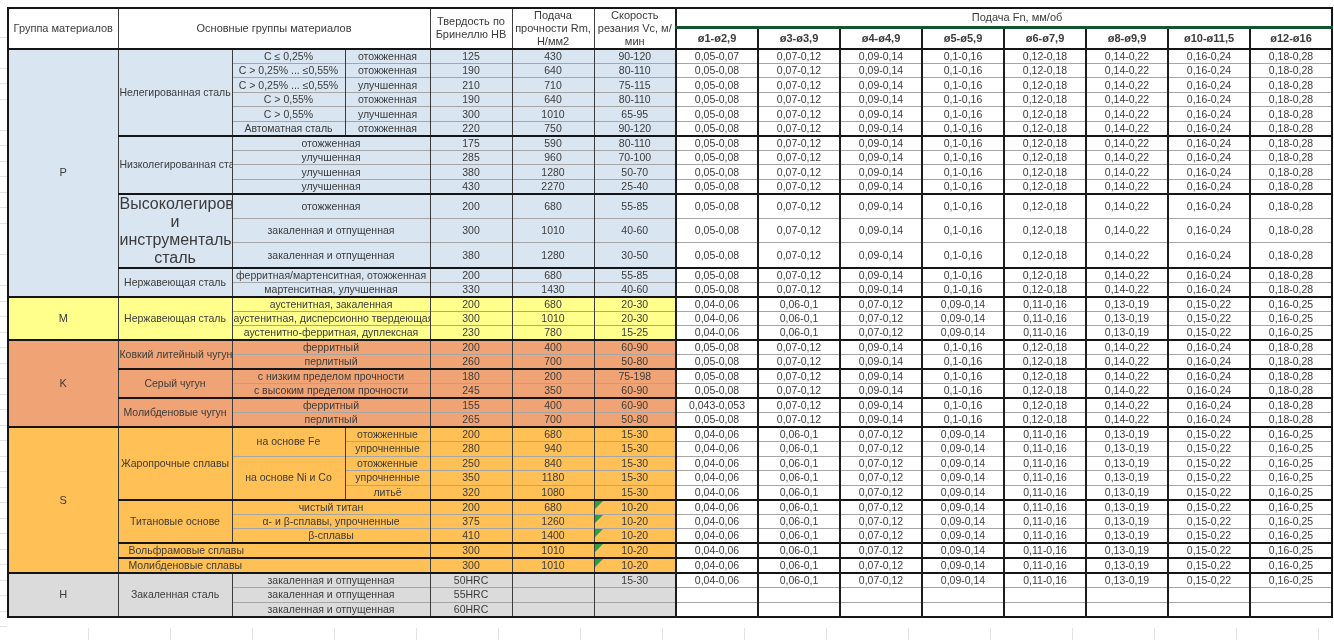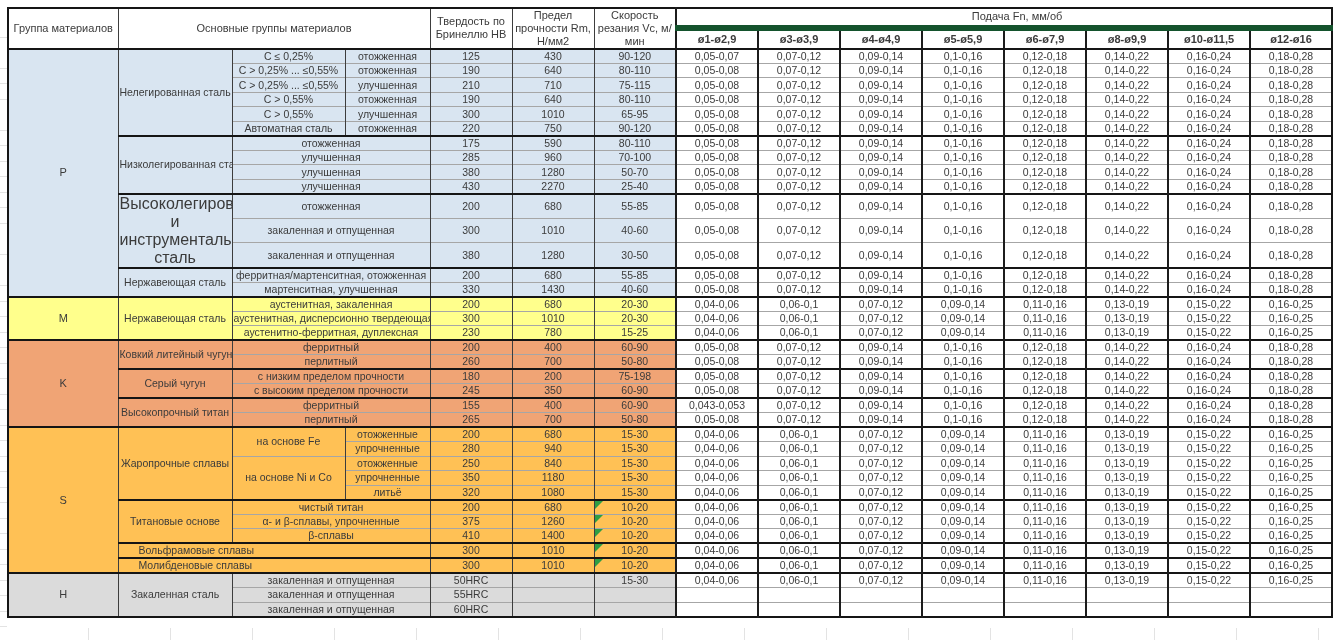--- a/index.html
+++ b/index.html
@@ -25,33 +25,33 @@
     border-left:1px solid #3d3d3d;
     overflow:hidden;white-space:nowrap;
     color:var(--text);text-align:center;vertical-align:middle;
     padding:0 1px;box-sizing:border-box;
   }
   thead th{
     background:#fff;font-weight:normal;font-size:11px;line-height:1.18;
     white-space:normal;border-bottom:2px solid var(--border_dark);
   }
   thead tr.top th{height:17px;}
-  thead th.feedtitle{border-left:2px solid #1c1c1c;border-bottom:6px solid #14532d;padding-left:27px;}
+  thead th.feedtitle{border-left:2px solid #1c1c1c;border-bottom:3px solid #14532d;padding-left:27px;}
   thead tr.dia th{
     height:18px;font-weight:bold;white-space:nowrap;
     border-left:2px solid #1c1c1c;
   }
   tbody td{
     font-size:10.5px;height:14.5px;line-height:13px;
     border-top:1px solid var(--row_line);
   }
   tbody td.feed{border-left:2px solid #1c1c1c;background:#ffffff;}
   tbody tr.b > td{border-top:2px solid var(--border_dark);}
   td.gl{font-size:11px;}
-  td.la{text-align:left;padding-left:20px;}
+  td.la{text-align:left;padding-left:10px;}
   td.wrap2{white-space:normal;line-height:1.12;font-size:16px;}
   td.cP{background:var(--group_p);}
   td.cM{background:var(--group_m);margin-top:20px;}
   td.cK{background:var(--group_k);}
   td.cS{background:var(--group_s);}
   td.cH{background:var(--group_h);}
   td.flag{position:relative;}
   td.flag::before{
     content:"";position:absolute;top:0;left:0;width:0;height:0;
     border:4px solid transparent;
@@ -78,21 +78,21 @@
       <col style="width:82px">
         <col style="width:82px">
         <col style="width:82px">
         <col style="width:82px">
     </colgroup>
     <thead>
       <tr class="top">
         <th rowspan="2">Группа материалов</th>
         <th rowspan="2" colspan="3">Основные группы материалов</th>
         <th rowspan="2">Твердость по Бринеллю HB</th>
-        <th rowspan="2">Предел прочности Rm, Н/мм2</th>
+        <th rowspan="2">Подача прочности Rm, Н/мм2</th>
         <th rowspan="2">Скорость резания Vc, м/мин</th>
         <th colspan="8" class="feedtitle">Подача Fn, мм/об</th>
       </tr>
       <tr class="dia">
         <th>ø1-ø2,9</th>
         <th>ø3-ø3,9</th>
         <th>ø4-ø4,9</th>
         <th>ø5-ø5,9</th>
         <th>ø6-ø7,9</th>
         <th>ø8-ø9,9</th>
@@ -419,21 +419,21 @@
           <td class="feed">0,05-0,08</td>
           <td class="feed">0,07-0,12</td>
           <td class="feed">0,09-0,14</td>
           <td class="feed">0,1-0,16</td>
           <td class="feed">0,12-0,18</td>
           <td class="feed">0,14-0,22</td>
           <td class="feed">0,16-0,24</td>
           <td class="feed">0,18-0,28</td>
         </tr>
         <tr class="b">
-          <td rowspan="2" class="cK">Высокопрочный титан</td>
+          <td rowspan="2" class="cK">Молибденовые чугун</td>
           <td colspan="2" class="cK">ферритный</td>
           <td class="cK">155</td>
           <td class="cK">400</td>
           <td class="cK">60-90</td>
           <td class="feed">0,043-0,053</td>
           <td class="feed">0,07-0,12</td>
           <td class="feed">0,09-0,14</td>
           <td class="feed">0,1-0,16</td>
           <td class="feed">0,12-0,18</td>
           <td class="feed">0,14-0,22</td>

